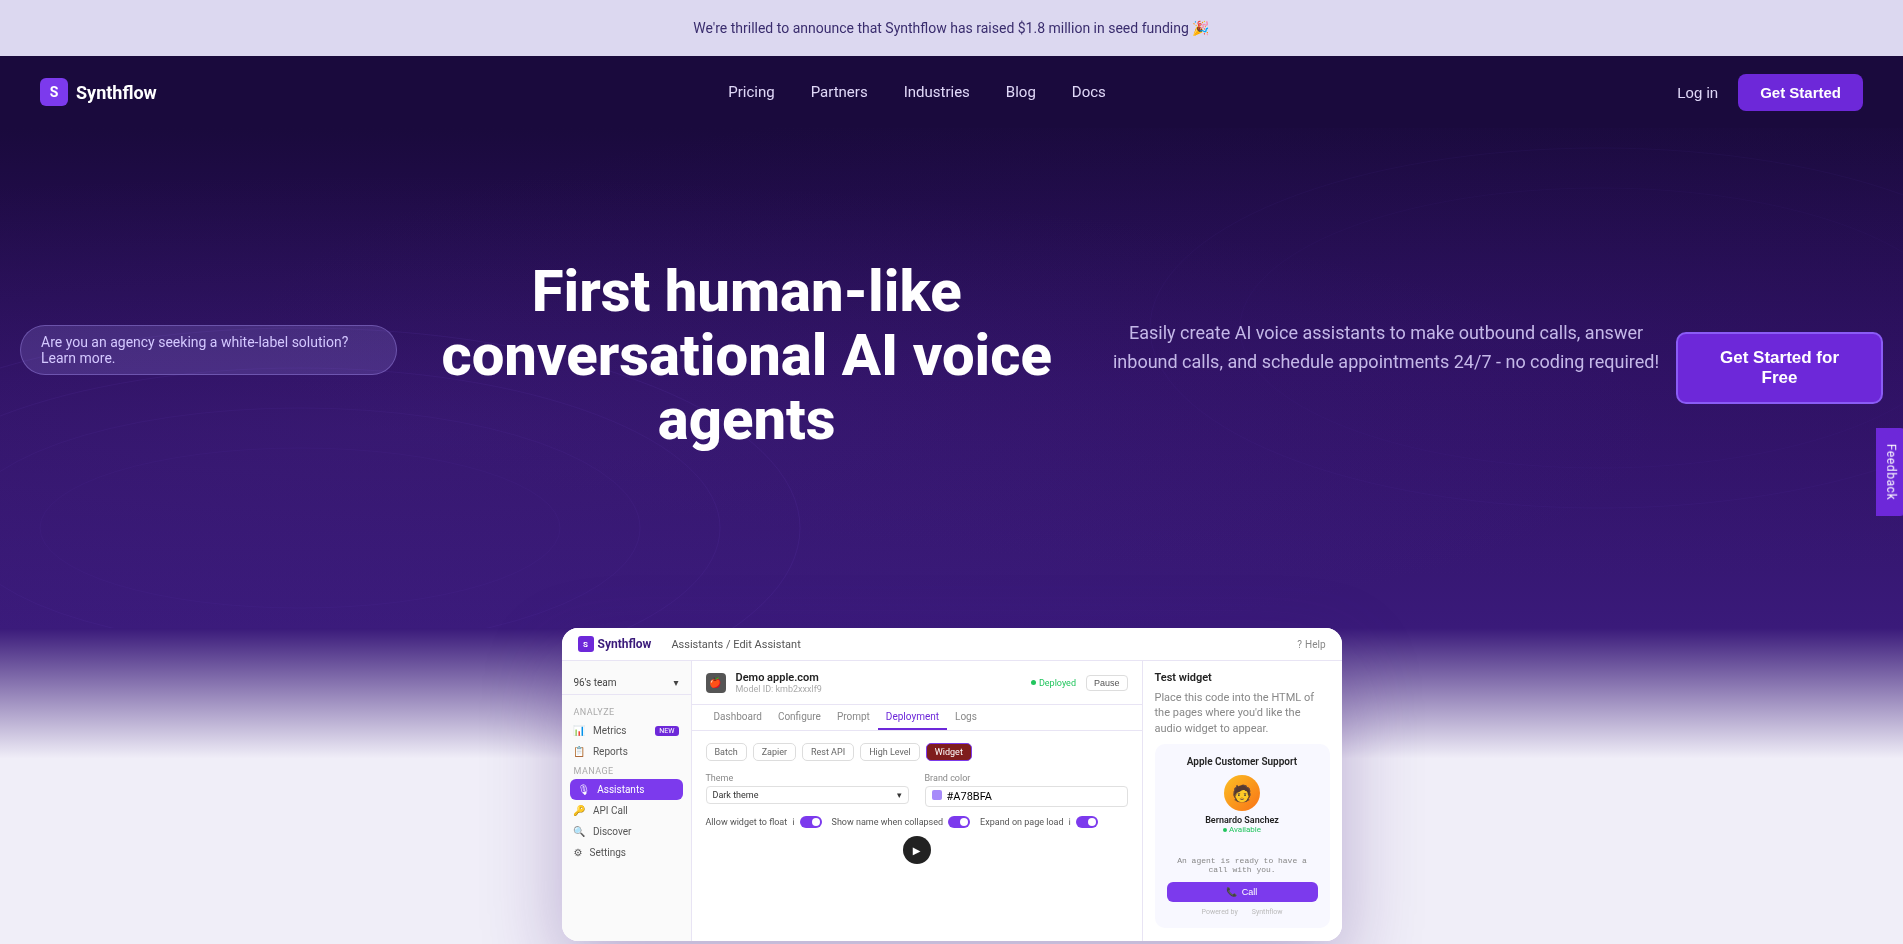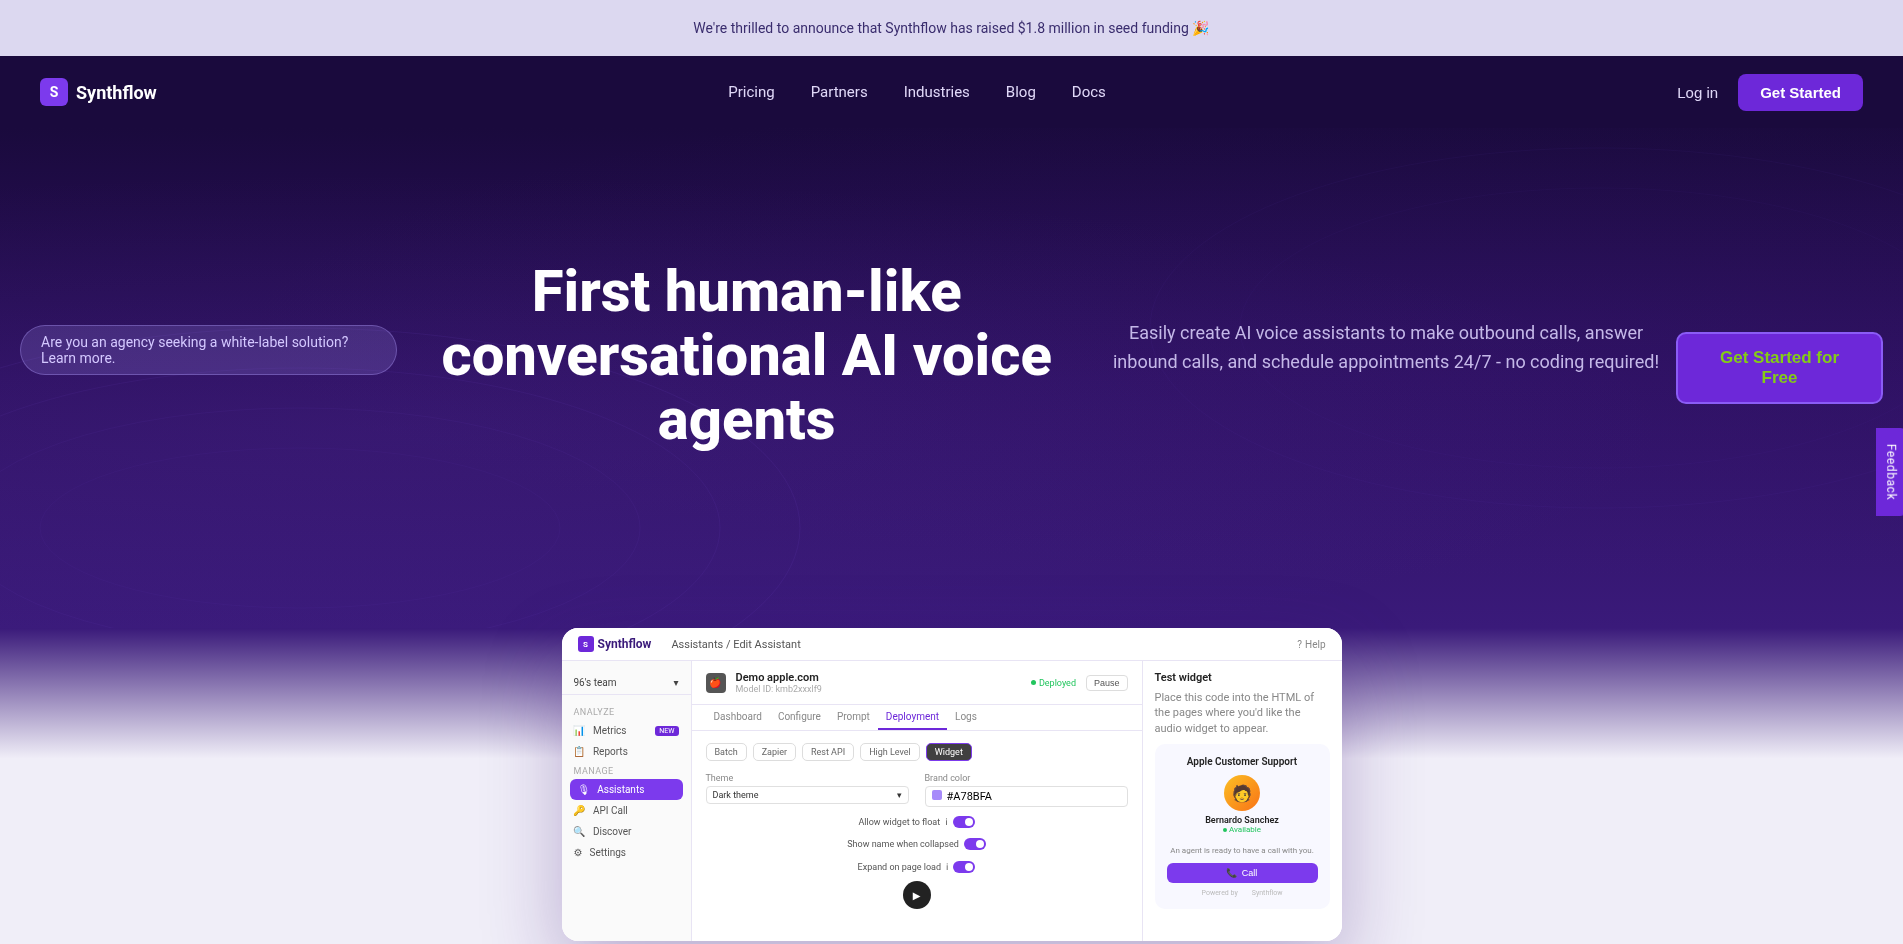--- a/index.html
+++ b/index.html
@@ -140,21 +140,21 @@
       color: #c4b8e8;
       text-align: center;
       max-width: 580px;
       line-height: 1.6;
       margin-bottom: 40px;
       position: relative;
       z-index: 2;
     }
     .btn-cta {
       background: #6d28d9;
-      color: #84cc16;
+      color: #ffffff;
       border: 2px solid #8b5cf6;
       border-radius: 10px;
       padding: 14px 32px;
       font-size: 17px;
       font-weight: 700;
       cursor: pointer;
       position: relative;
       z-index: 2;
     }
 
@@ -325,21 +325,21 @@
       padding: 12px 14px;
     }
     .mock-sub-tabs {
       display: flex; gap: 6px; margin-bottom: 12px;
     }
     .mock-sub-tab {
       padding: 3px 8px; border-radius: 5px; font-size: 9px;
       border: 1px solid #ddd; color: #666; cursor: pointer;
     }
     .mock-sub-tab.active {
-      background: #404040; color: #fff; border-color: #7c3aed;
+      background: #7f1d1d; color: #fff; border-color: #7c3aed;
     }
 
     .mock-form-row {
       display: flex; gap: 16px; margin-bottom: 8px;
     }
     .mock-form-group { flex: 1; }
     .mock-form-label { font-size: 9px; color: #888; margin-bottom: 3px; }
     .mock-form-select {
       width: 100%; border: 1px solid #e0e0e0; border-radius: 4px;
       padding: 3px 6px; font-size: 9px; color: #333;
@@ -348,21 +348,21 @@
     .mock-color-input {
       display: flex; gap: 5px;
       border: 1px solid #e0e0e0; border-radius: 4px;
       padding: 3px 6px;
     }
     .mock-color-dot {
       width: 10px; height: 10px; border-radius: 2px;
       background: #a78bfa;
     }
     .mock-toggle-row {
-      display: flex; gap: 10px; align-items: center; margin-bottom: 8px; flex-direction: column;
+      display: flex; gap: 10px; align-items: center; margin-bottom: 8px;
     }
     .mock-toggle-item {
       display: flex; align-items: center; gap: 5px; font-size: 9px; color: #555;
     }
     .mock-toggle {
       width: 22px; height: 12px; background: #7c3aed; border-radius: 6px;
       position: relative;
     }
     .mock-toggle::after {
       content: '';
@@ -396,21 +396,21 @@
       width: 36px; height: 36px; border-radius: 50%;
       background: linear-gradient(135deg, #fbbf24, #f97316);
       margin: 0 auto 4px;
       overflow: hidden;
       display: flex; align-items: center; justify-content: center;
       font-size: 16px;
     }
     .mock-agent-name { font-size: 9px; font-weight: 600; color: #222; }
     .mock-agent-status { font-size: 8px; color: #22c55e; display: flex; align-items: center; gap: 2px; justify-content: center; }
     .mock-agent-status-dot { width: 4px; height: 4px; background: #22c55e; border-radius: 50%; }
-    .mock-agent-desc { font-size: 8px; color: #888; margin: 12px 0 8px; }
+    .mock-agent-desc { font-size: 8px; color: #888; margin: 22px 0 8px; font-family: Liberation Mono, monospace; }
     .mock-call-btn {
       background: #7c3aed; color: #fff; border: none; border-radius: 6px;
       padding: 5px 0; width: 100%; font-size: 9px; cursor: pointer;
       display: flex; align-items: center; justify-content: center; gap: 4px;
     }
     .mock-powered {
       font-size: 7px; color: #bbb; margin-top: 6px;
       display: flex; align-items: center; justify-content: center; gap: 14px;
     }
 

